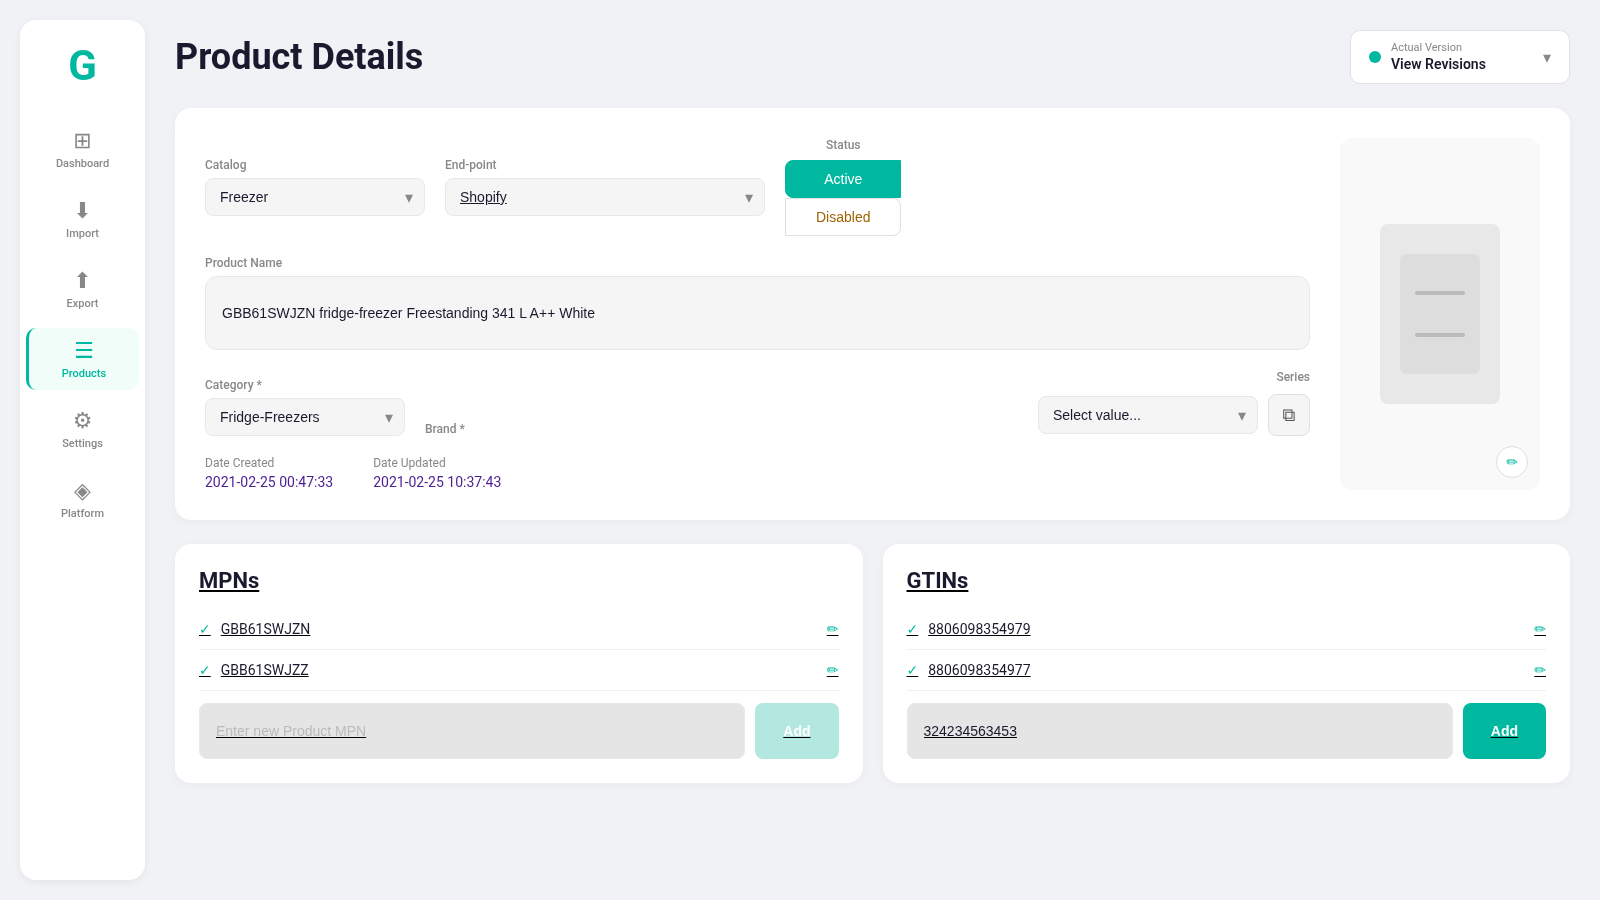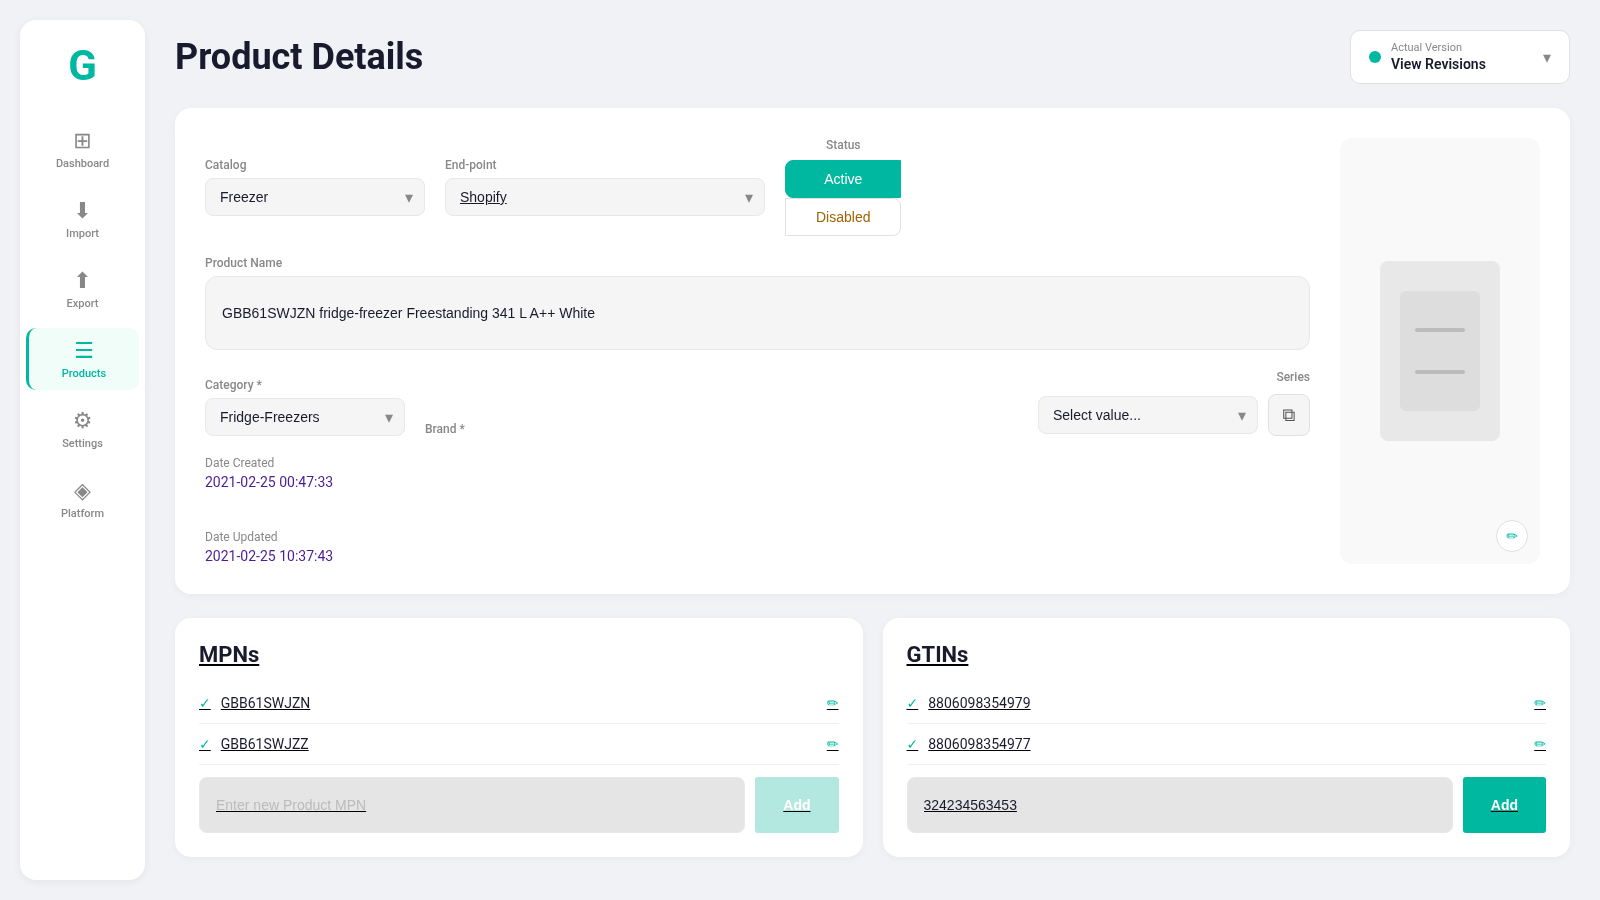--- a/index.html
+++ b/index.html
@@ -222,21 +222,21 @@
       border-radius: 8px;
       display: flex;
       align-items: center;
       justify-content: center;
       cursor: pointer;
       font-size: 18px;
       color: #555;
     }
 
     
-    .dates-row { display: flex; gap: 40px; flex-direction: column; }
+    .dates-row { display: flex; gap: 40px; }
     .date-group { display: flex; flex-direction: column; gap: 4px; }
     .date-label { font-size: 12px; color: #888; }
     .date-value { font-size: 14px; color: #4c1d95; }
 
     
     .lists-section {
       display: flex;
       gap: 20px;
     }
     .list-card {
@@ -273,21 +273,21 @@
       padding: 12px 16px;
       font-size: 14px;
       color: #1a1a2e;
     }
     .add-input::placeholder { color: #bbb; }
     .add-btn {
       padding: 20px 28px;
       background: #00b8a0;
       color: #fff;
       border: none;
-      border-radius: 3px;
+      border-radius: 8px;
       font-size: 14px;
       font-weight: 600;
       cursor: pointer;
     }
     .add-btn.disabled { background: #b2e8e0; cursor: default; }
   </style>
 </head>
 <body>
 
 <nav class="sidebar">

